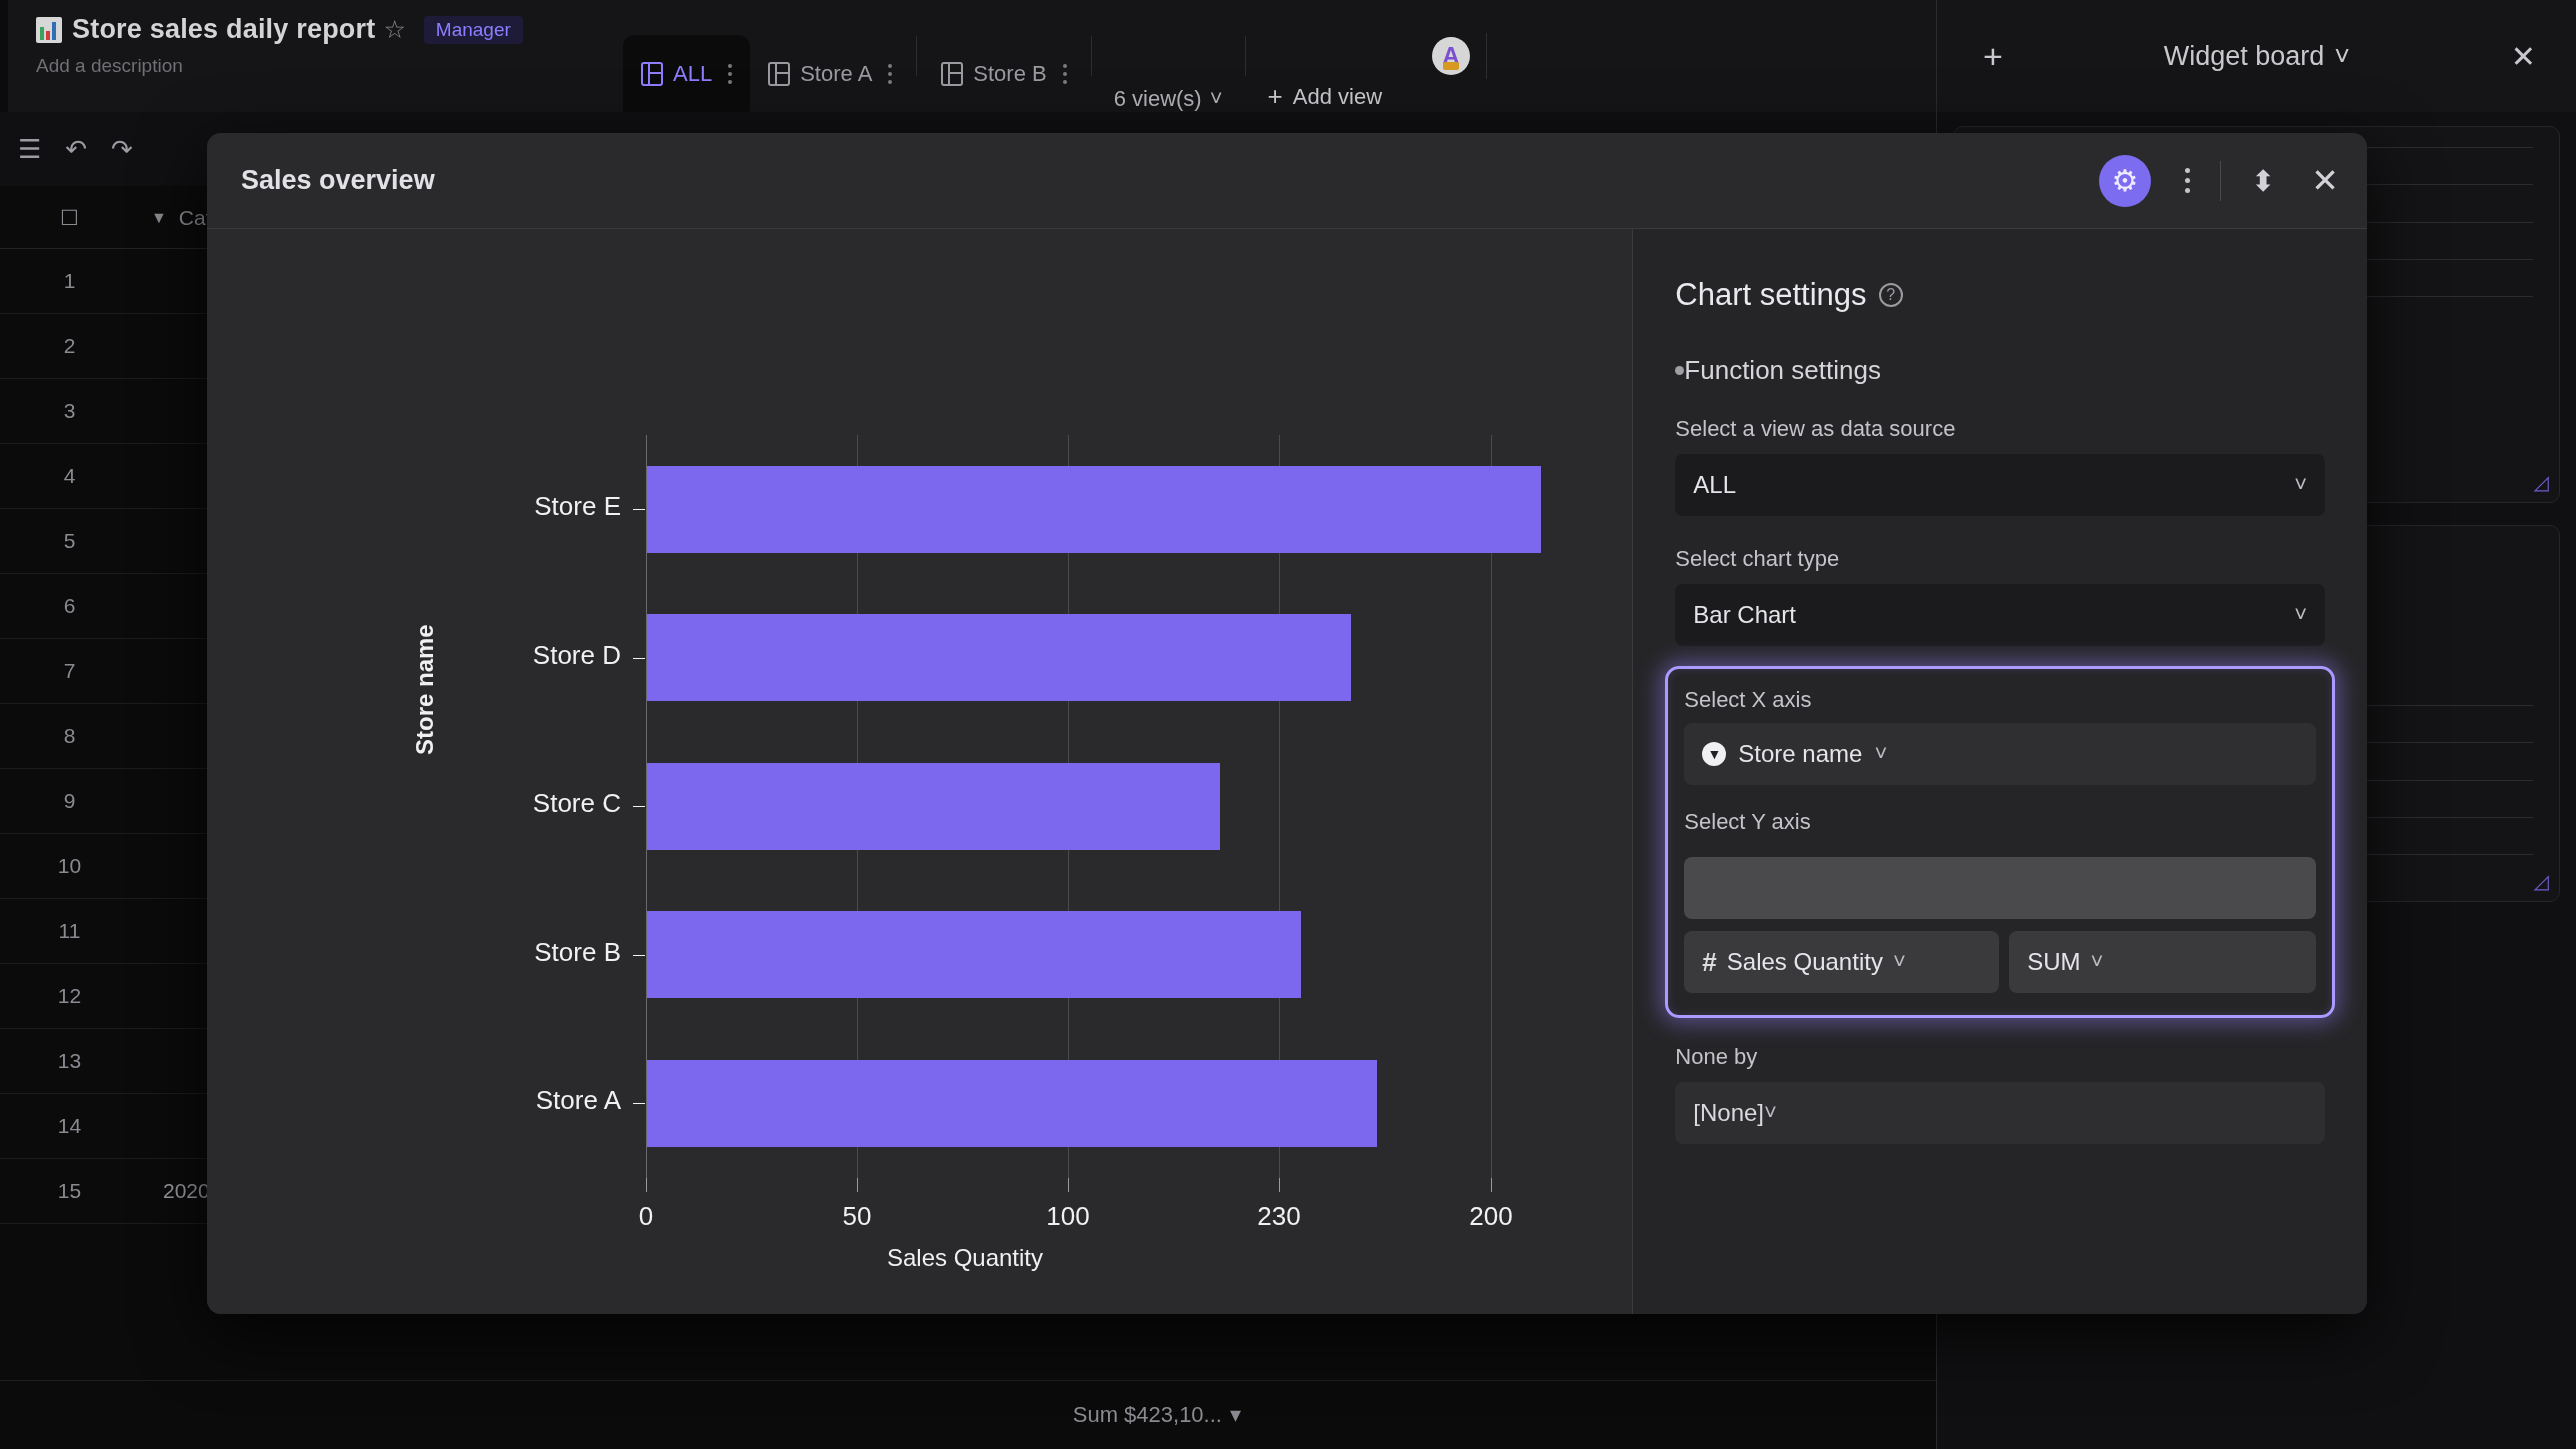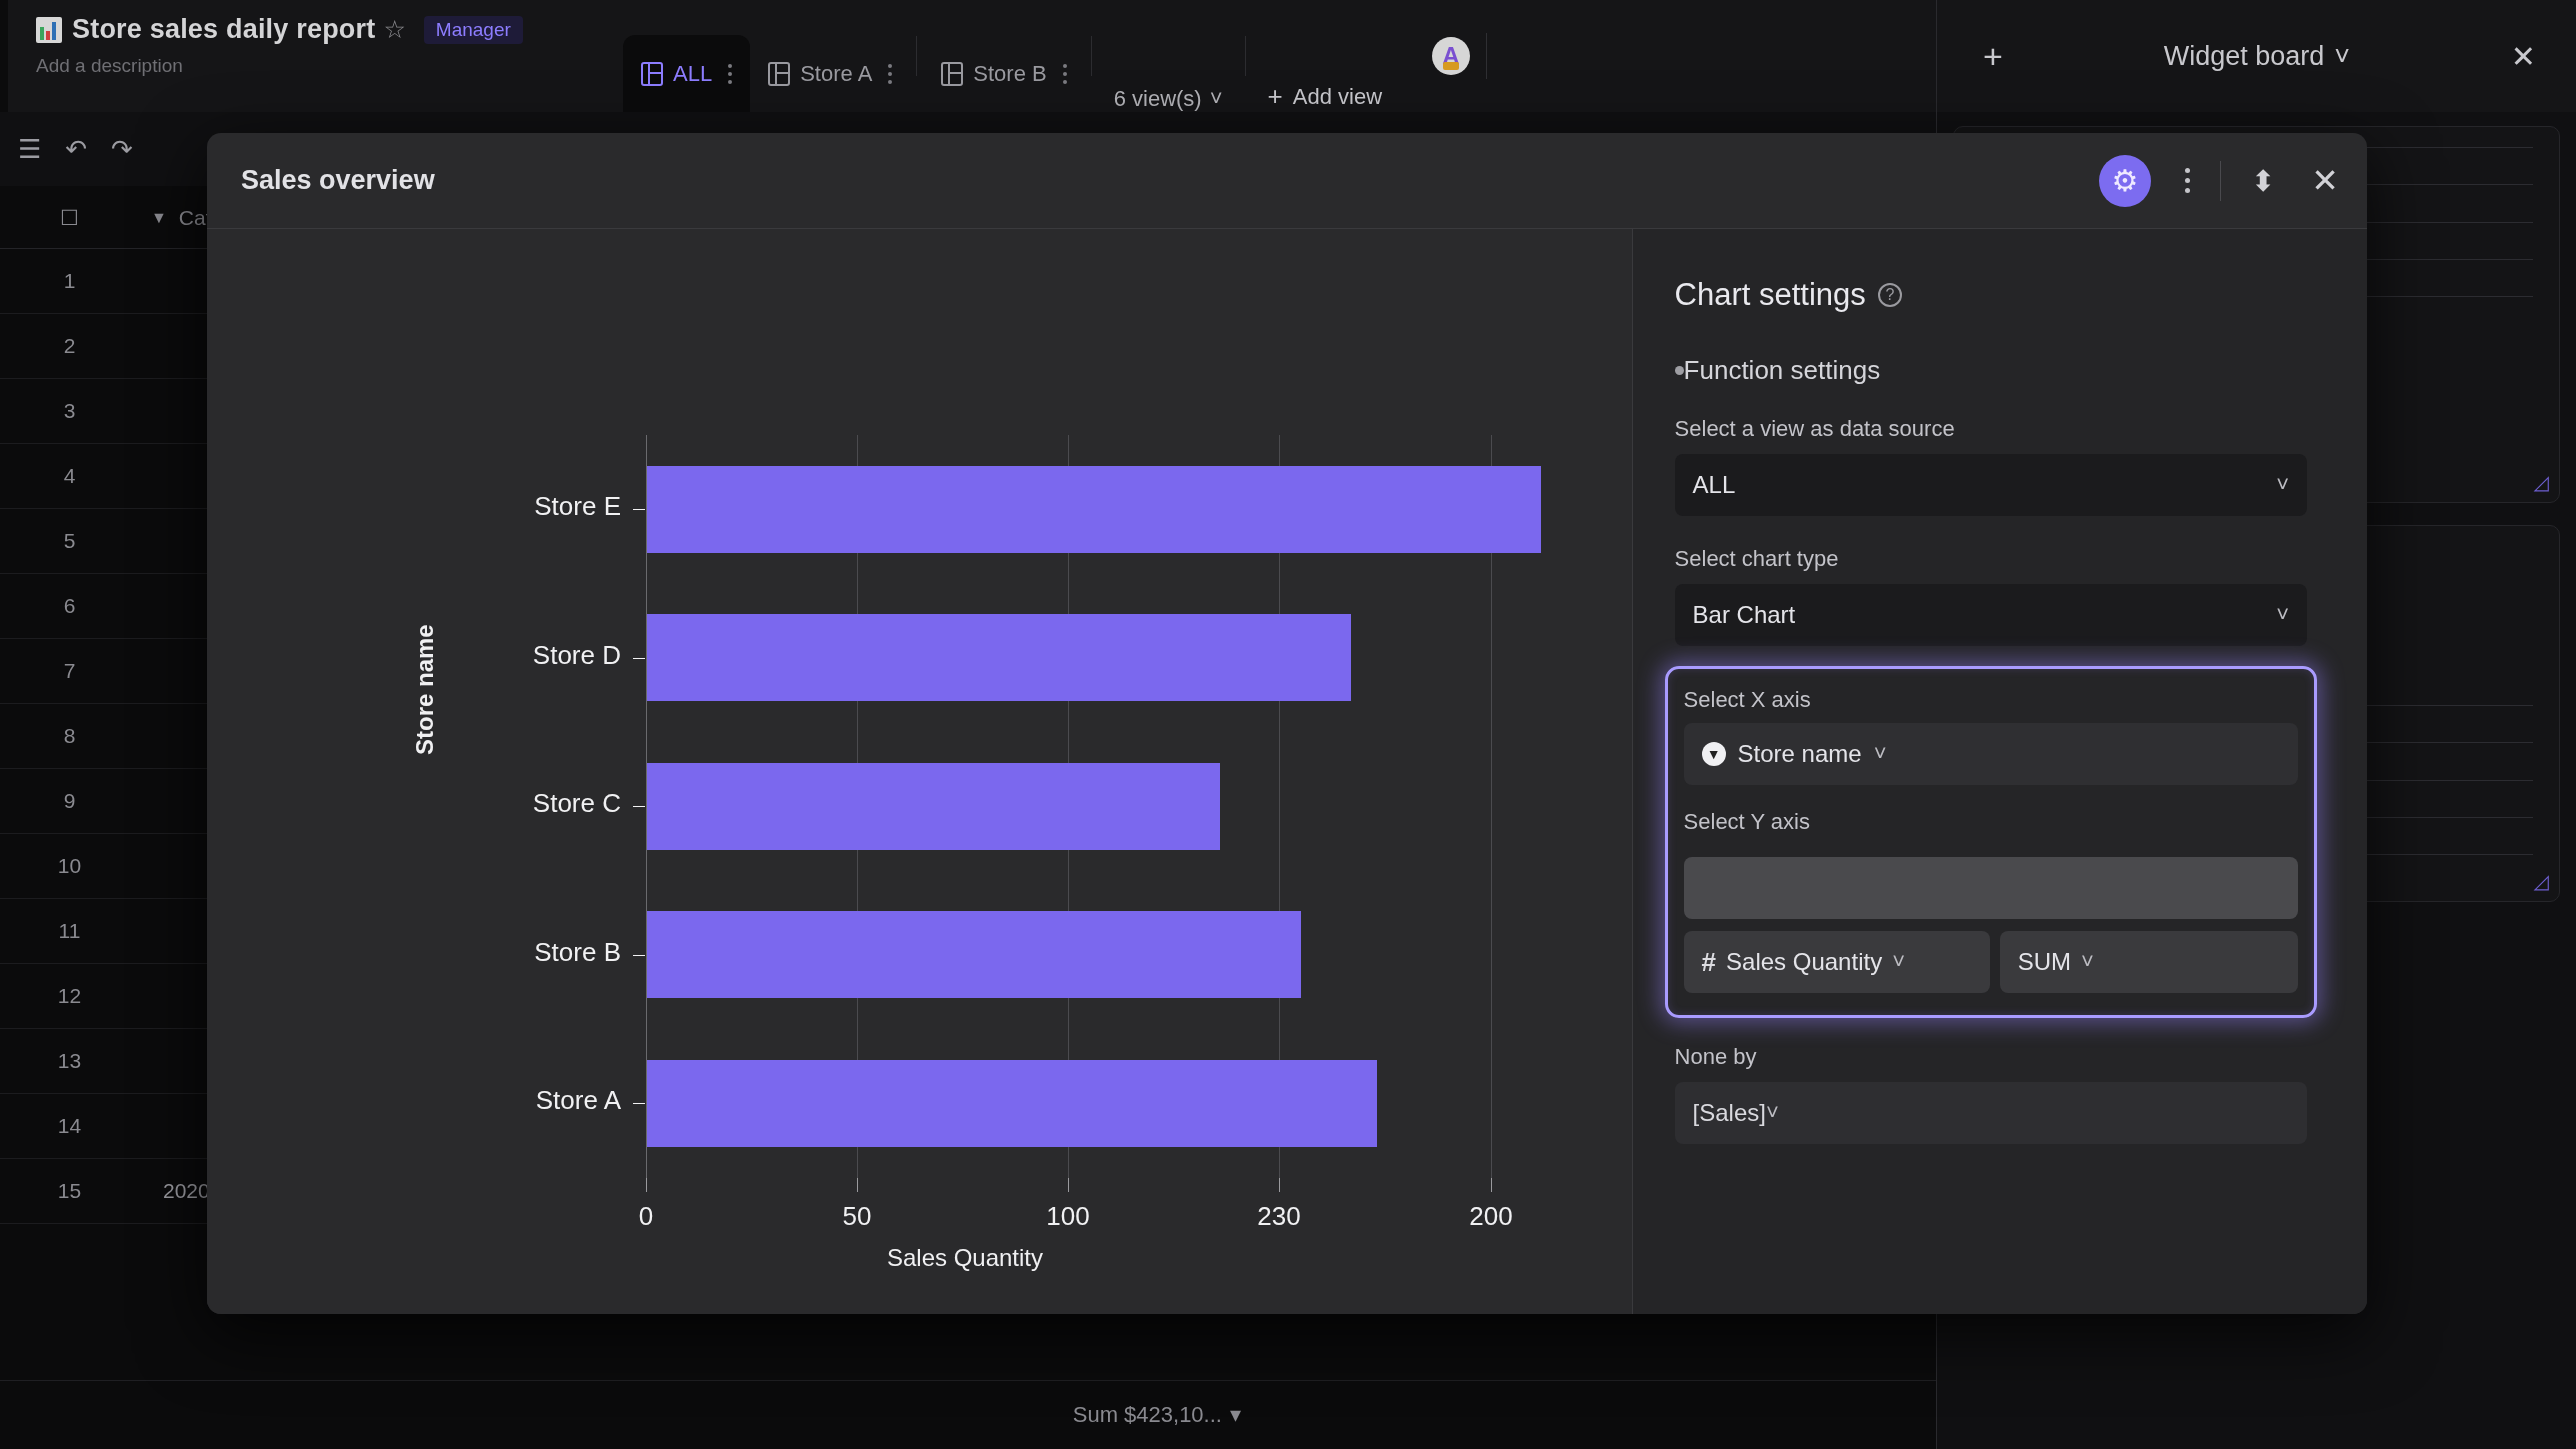--- a/index.html
+++ b/index.html
@@ -172,21 +172,21 @@
   .head-dots { display:flex; flex-direction:column; gap:5px; margin-left: 34px;}
   .head-dots span { width:5px; height:5px; border-radius:50%; background:#c4c4c9; display:block;}
   .head-sep { width:1px; height:40px; background:#4a4a4e; margin: 0 30px; }
   .expand-ico { font-size: 29px; color:#d2d2d7; }
   .close-ico { font-size: 33px; color:#d2d2d7; margin-left: 36px; }
 
   .modal-body { display:flex; height: 1085px; }
   .chart-pane { width: 1516px; position:relative; background:#2a2a2c; }
   .settings-pane {
     width: 776px; background:#252527; border-left:1px solid #3a3a3d;
-    padding: 48px 60px 0 42px; position:relative;
+    padding: 48px 42px 0 42px; position:relative;
   }
   .axis-y-title {
     position:absolute; left: 204px; top: 526px; color:#f0f0f2; font-size:24px; font-weight:bold;
     transform: rotate(-90deg); transform-origin: left top; white-space:nowrap;
   }
   .axis-x-title {
     position:absolute; left:0; right:0; top: 1015px; text-align:center;
     color:#f0f0f2; font-size:24px;
   }
   .plot-inner { position:absolute; left: 439px; top: 206px; width: 1098px; height: 743px; }
@@ -583,20 +583,20 @@
             </div>
             <div class="c right">
               <span class="val">SUM</span>
               <span class="chev">˅</span>
             </div>
           </div>
         </div>
 
         <div class="grp-label">None by</div>
         <div class="select3">
-          <span class="val">[Sales]</span>
+          <span class="val">[None]</span>
           <span class="chev">˅</span>
         </div>
       </div>
     </div>
   </div>
 </div>
 
 
 </body></html>

